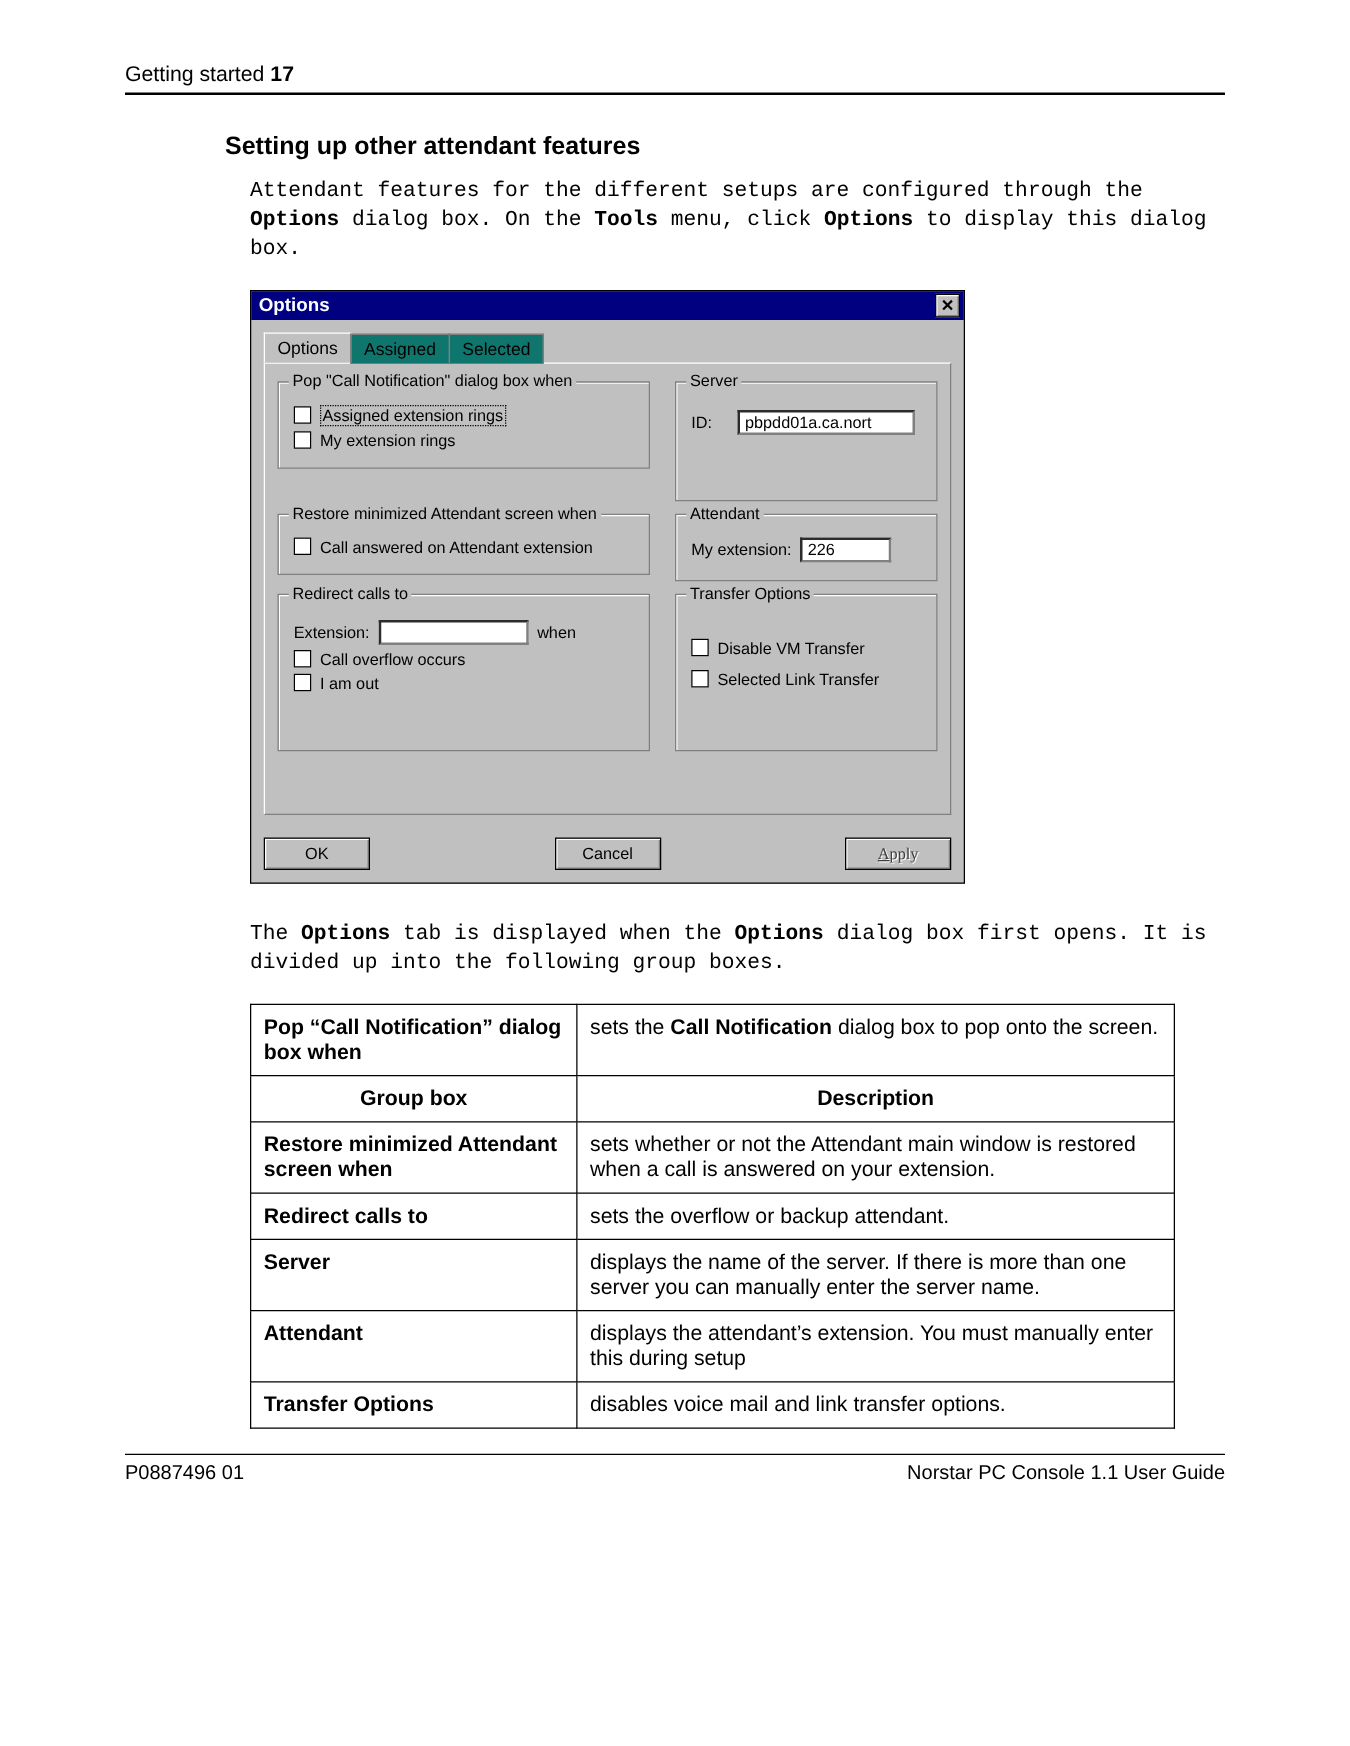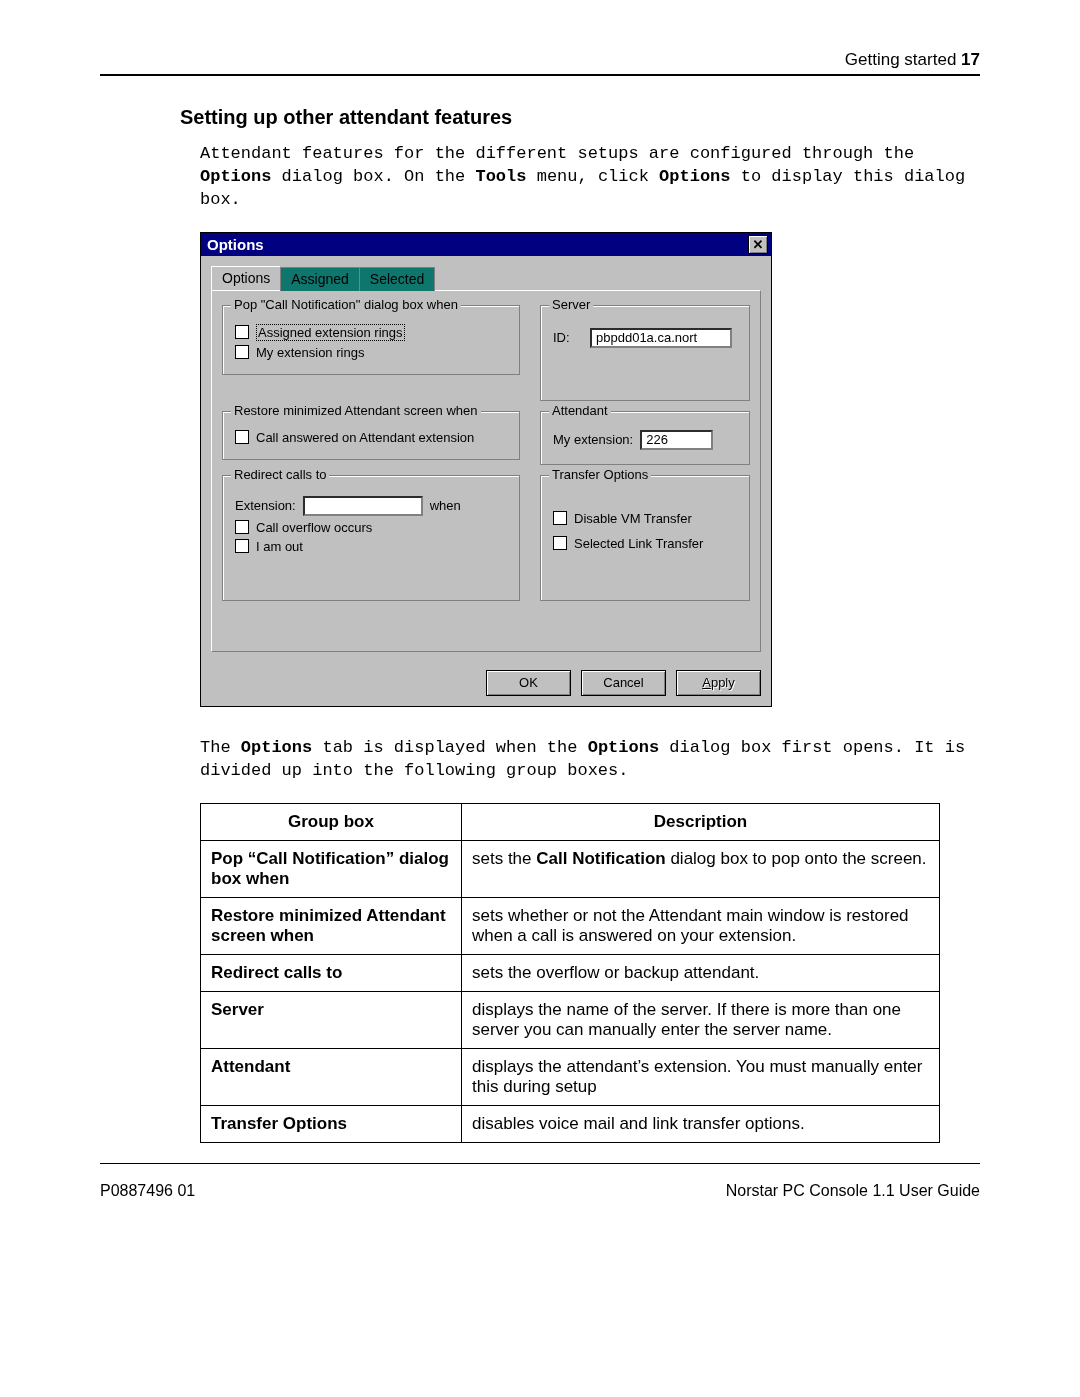--- a/index.html
+++ b/index.html
@@ -9,21 +9,20 @@
     font-family: Arial, Helvetica, sans-serif;
     color: #000;
     width: 1080px;
   }
   .page {
     width: 1080px;
     padding: 50px 100px 40px 100px;
     box-sizing: border-box;
   }
   .header-line {
-    text-align: right;
     font-size: 17px;
     margin-bottom: 4px;
   }
   .rule {
     border-top: 2px solid #000;
     margin-bottom: 30px;
   }
   h2.setting {
     font-size: 20px;
     font-weight: bold;
@@ -130,37 +129,38 @@
     background: #fff;
     border: 2px inset #808080;
     font-size: 13px;
     padding: 1px 4px;
     height: 20px;
     box-sizing: border-box;
   }
   .label-inline { font-size: 13px; }
   .btnrow {
     display: flex;
-    justify-content: flex-end;
+    justify-content: space-between;
     gap: 10px;
     padding: 8px 10px 10px 10px;
   }
   .btn {
     width: 85px;
     height: 26px;
     background: #c0c0c0;
     border: 1px solid #000;
     box-shadow: inset 1px 1px 0 #fff, inset -1px -1px 0 #808080;
     font-size: 13px;
     cursor: pointer;
   }
   .btn.disabled {
-    color: #000000;
+    color: #404040;
     text-shadow: 1px 1px 0 #fff;
     cursor: default;
+    font-family: Liberation Serif, serif;
   }
   .btn .u { text-decoration: underline; }
 
   
   table.desc {
     border-collapse: collapse;
     margin: 0 0 6px 100px;
     width: 740px;
     font-size: 17px;
   }
@@ -178,21 +178,21 @@
   .caption {
     margin-left: 100px;
     font-size: 17px;
     margin-bottom: 120px;
   }
   .footer {
     display: flex;
     justify-content: space-between;
     font-size: 16px;
     border-top: 1px solid #000;
-    padding-top: 18px;
+    padding-top: 6px;
     margin-top: 20px;
   }
 </style>
 </head>
 <body>
 
 <div class="page">
   <div class="header-line">
     <span>Getting started</span>
     <b>17</b>
@@ -312,30 +312,30 @@
 
   <div class="body-text">
     <p>
       <span>The </span><b>Options</b><span> tab is displayed when the </span><b>Options</b><span> dialog box first opens. It is divided up into the following group boxes.</span>
     </p>
   </div>
 
   <table class="desc">
     <tbody>
         <tr>
-      <th>Group box</th>
-      <th>Description</th>
-    </tr>
-    <tr>
       <td><b>Pop “Call Notification” dialog box when</b></td>
       <td>
         <span>sets the </span><b>Call Notification</b><span> dialog box to pop onto the screen.</span>
       </td>
     </tr>
     <tr>
+      <th>Group box</th>
+      <th>Description</th>
+    </tr>
+    <tr>
       <td><b>Restore minimized Attendant screen when</b></td>
       <td>sets whether or not the Attendant main window is restored when a call is answered on your extension.</td>
     </tr>
     <tr>
       <td><b>Redirect calls to</b></td>
       <td>sets the overflow or backup attendant.</td>
     </tr>
     <tr>
       <td><b>Server</b></td>
       <td>displays the name of the server. If there is more than one server you can manually enter the server name.</td>

